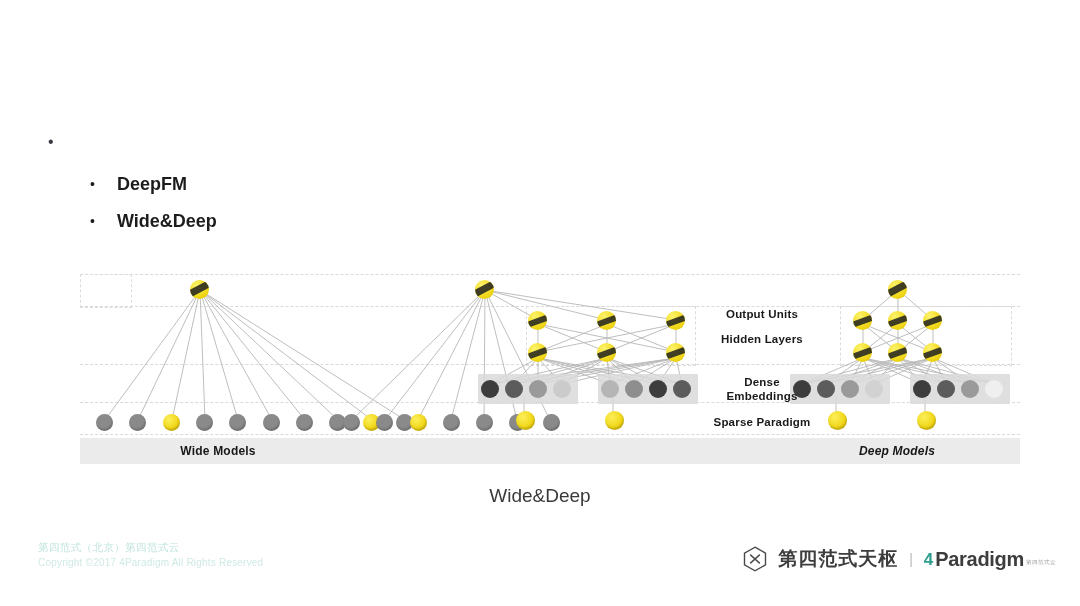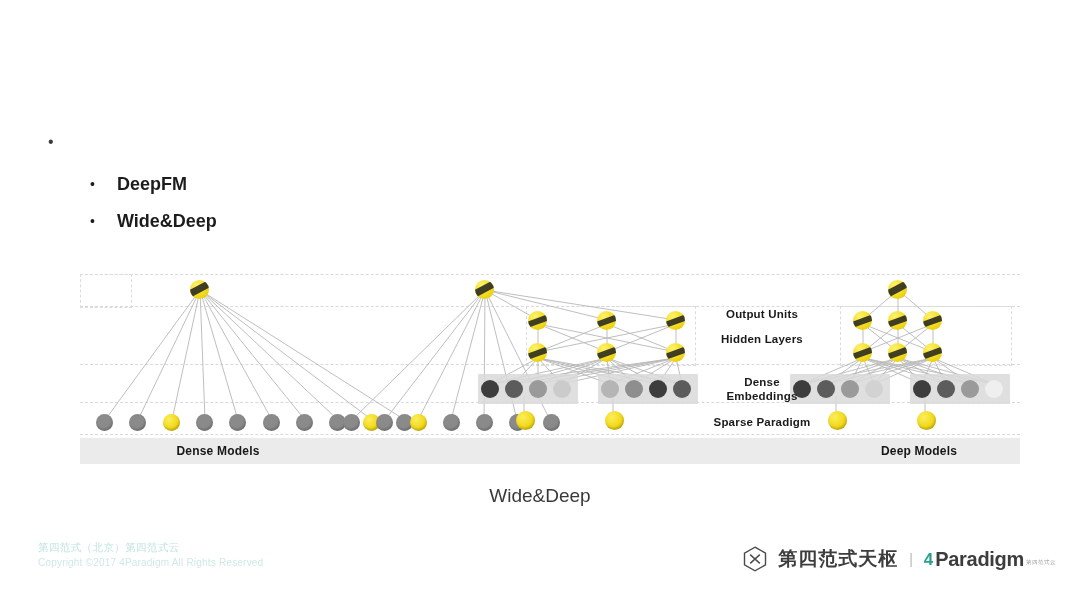--- a/index.html
+++ b/index.html
@@ -306,22 +306,22 @@
     <div class="node sparse on" style="left:837px;top:141px;width:19px;height:19px;"></div>
 
     <div class="layer-label" style="left:612px;top:12px;margin-top:25px;">Output Units</div>
     <div class="layer-label" style="left:612px;top:62px;">Hidden Layers</div>
     <div class="layer-label" style="left:612px;top:105px;">Dense</div>
     <div class="layer-label" style="left:612px;top:119px;">Embeddings</div>
     <div class="layer-label" style="left:612px;top:145px;">Sparse Paradigm</div>
   </div>
 
   <div class="panel-band"></div>
-  <div class="panel-name" style="left:118px;width:200px;">Dense Models</div>
-  <div class="panel-name" style="left:819px;width:200px;">Deep Models</div>
+  <div class="panel-name" style="left:118px;width:200px;">Wide Models</div>
+  <div class="panel-name" style="left:797px;width:200px;font-style:italic;">Deep Models</div>
 
   <div class="caption">Wide&amp;Deep</div>
 
   <div class="footer-cn">第四范式（北京）第四范式云</div>
   <div class="footer-en">Copyright ©2017 4Paradigm All Rights Reserved</div>
 
   <div class="brand">
     <svg class="hexmark" viewBox="0 0 32 32">
       <polygon points="16,2.5 28,9.25 28,22.75 16,29.5 4,22.75 4,9.25" fill="none" stroke="#4a4a4a" stroke-width="1.6"></polygon>
       <path d="M10.5 11 L21.5 21 M21.5 11 L10.5 21" stroke="#4a4a4a" stroke-width="1.6" fill="none"></path>

